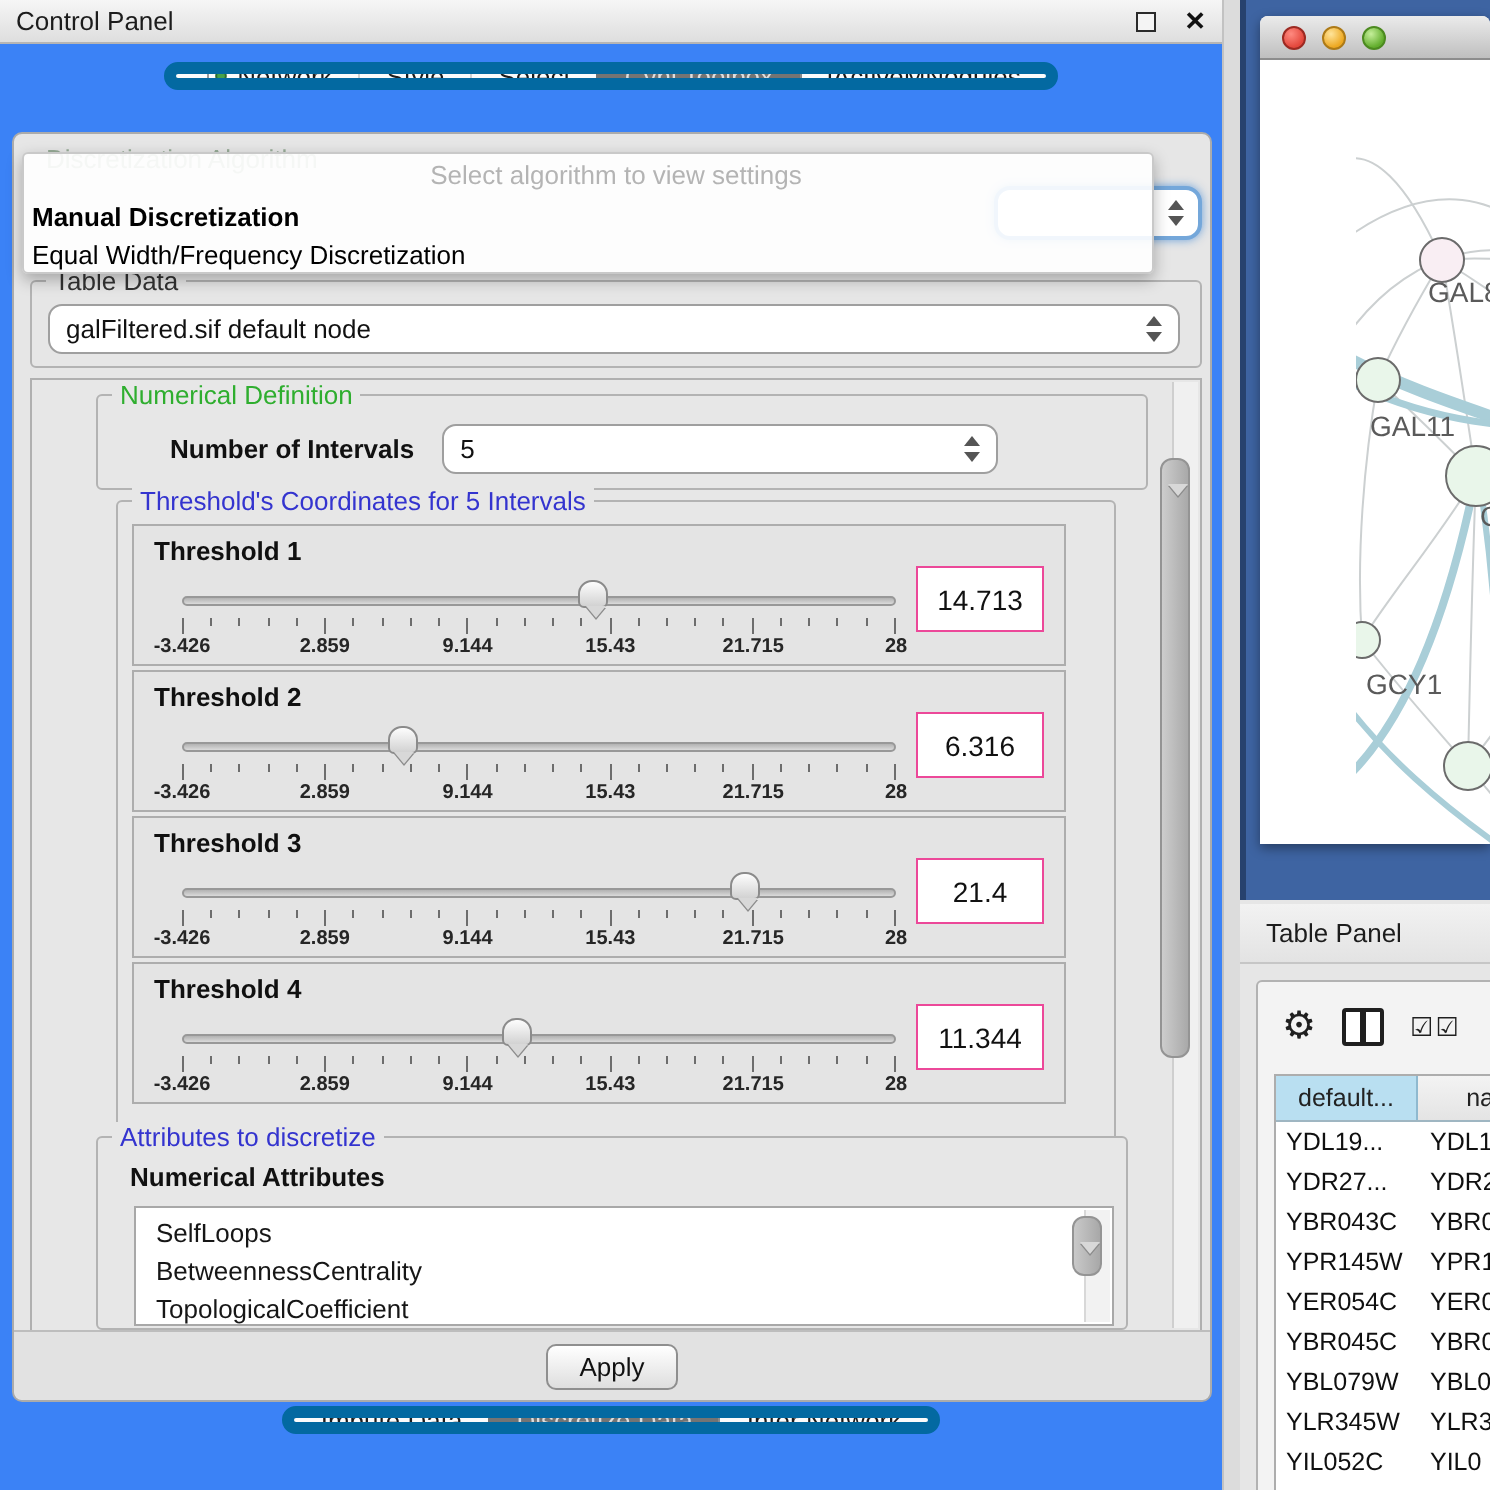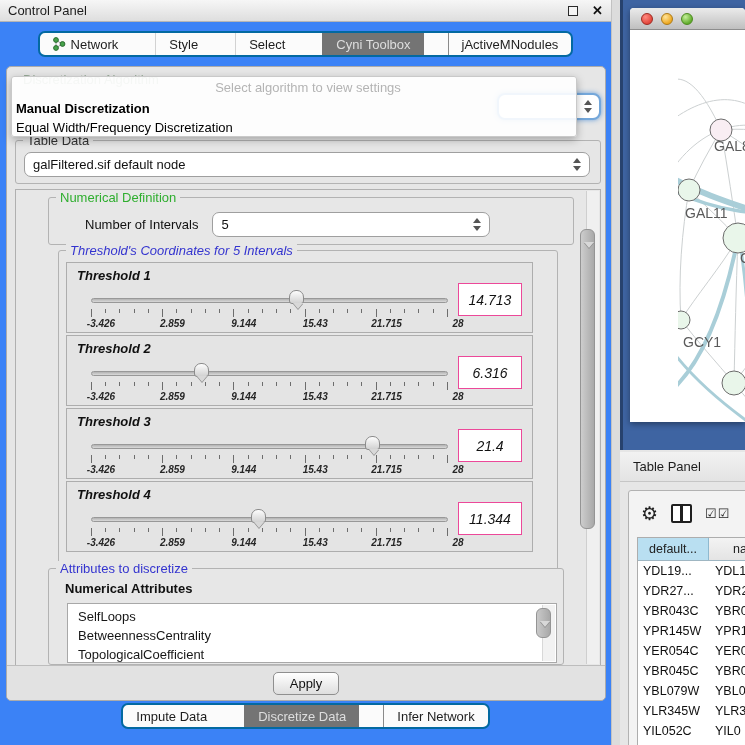--- a/index.html
+++ b/index.html
@@ -13,22 +13,22 @@
     background:linear-gradient(#f6f6f6,#dedede); border-bottom:1px solid #b5b5b5;
     display:flex; align-items:center; padding:0 8px; font-size:13px; color:#1c1c1c; }
   .cp-titlebar .spacer { flex:1; }
   .float-icon { width:10px; height:10px; border:1.5px solid #2a2a2a; margin-right:14px; background:#f4f4f4; }
   .close-icon { font-size:13px; font-weight:bold; color:#111; line-height:10px; }
 
   
   .tabbar { position:absolute; left:0; right:0; display:flex; justify-content:center; }
   .tabbar.top { top:31px; }
   .tabbar.bottom { top:703px; }
-  .tabgroup { display:inline-flex; background:#fbfbfb; border:2px solid #0369a1;
-    border-radius:7px; overflow:hidden; height:26px;gap:24px; }
+  .tabgroup { display:inline-flex; background:#fbfbfb; border:6px solid #0369a1;
+    border-radius:7px; overflow:hidden; height:14px; }
   .tab { display:flex; align-items:center; gap:5px; padding:0 13px; font-size:13px;
     color:#1d1d1d; white-space:nowrap; }
   .tab + .tab { border-left:1px solid #d2d2d2; }
   .tab.selected { background:#747474; color:#dedede; border-left-color:#747474;text-align:right; }
   .tab.selected + .tab { border-left-color:#8a8a8a; }
 
   
   .cp-outer { position:absolute; left:6px; top:66px; width:600px; height:635px;
     border:1px solid #ababab; border-radius:5px; background:#e6e6e6; }
 
@@ -75,44 +75,44 @@
   #main-panel { position:absolute; left:8px; top:122px; width:586px; height:477px;
     border:1px solid #b0b0b0; background:#e7e7e7; }
   .vscroll { position:absolute; right:1px; top:1px; bottom:1px; width:13px;
     background:#f0f0f0; border-left:1px solid #cfcfcf; }
   .vscroll .thumb { position:absolute; left:1px; right:1px; border-radius:6px;
     background:linear-gradient(90deg,#cdcdcd,#a9a9a9); border:1px solid #949494; }
 
   #interval-group { left:32px; top:7px; width:526px; height:48px; background:#e7e7e7; }
   #interval-row { position:absolute; left:36px; right:10px; top:13px; height:26px;
     display:flex; align-items:center; gap:14px; }
-  #interval-label { font-size:13px; font-weight:normal; color:#111; }
+  #interval-label { font-size:13px; font-weight:bold; color:#111; }
   #interval-combo { width:278px; height:25px; }
 
-  #thresholds-group { left:42px; top:60px; width:500px; height:372px; background:#e7e7e7;font-style:italic; }
+  #thresholds-group { left:42px; top:60px; width:500px; height:372px; background:#e7e7e7; }
   #threshold-list { position:absolute; left:7px; right:24px; top:11px; }
   .th-panel { position:relative; height:71px; border:1px solid #adadad;
     background:#e4e4e4; margin-bottom:2px; }
   .th-label { position:absolute; left:10px; top:5px; font-size:13px; font-weight:bold; color:#101010; }
   .slider-wrap { position:absolute; left:24px; right:84px; top:24px; height:44px; }
   .track { position:absolute; left:0; right:0; top:11px; height:5px;
     background:linear-gradient(#b2b2b2,#dadada); border:1px solid #989898; border-radius:3px; }
   .thumb { position:absolute; top:3px; width:15px; height:14px; margin-left:-8px;
     background:linear-gradient(#fdfdfd,#d2d2d2); border:1px solid #8b8b8b;
     border-radius:7px 7px 3px 3px; z-index:2; }
   .thumb::after { content:""; position:absolute; left:2.5px; top:12px; width:0; height:0;
     border-left:5px solid transparent; border-right:5px solid transparent;
     border-top:6px solid #d8d8d8; filter:drop-shadow(0 1px 0 #8b8b8b); }
   .ticks { position:absolute; left:0; right:0; top:22px; height:8px;
     display:flex; justify-content:space-between; }
   .tick { width:1px; height:4px; background:#6d6d6d; }
   .tick.major { height:8px; }
   .ticklabels { position:absolute; left:0; right:0; top:31px; height:12px; }
   .ticklabel { position:absolute; transform:translateX(-50%); font-size:10px;
-    font-weight:bold; color:#262626; white-space:nowrap;margin-left:10px; }
+    font-weight:bold; color:#262626; white-space:nowrap; }
   .value-box { position:absolute; right:10px; top:20px; width:64px; height:33px;
     background:#fff; border:1px solid #ec4899; display:flex; align-items:center;
     justify-content:center; font-size:14px; color:#111; }
 
   #attr-group { left:32px; top:378px; width:516px; height:97px; background:#e7e7e7; }
   #attr-header { position:absolute; left:16px; top:12px; font-size:13px; font-weight:bold; color:#111; }
   #attr-list { position:absolute; left:18px; top:34px; width:490px; height:60px;
     background:#fff; border:1px solid #a8a8a8; overflow:hidden; }
   #attr-list .list-inner { padding:3px 0 0 10px; }
   #attr-list .li { font-size:13px; color:#161616; height:19px; line-height:19px; }

